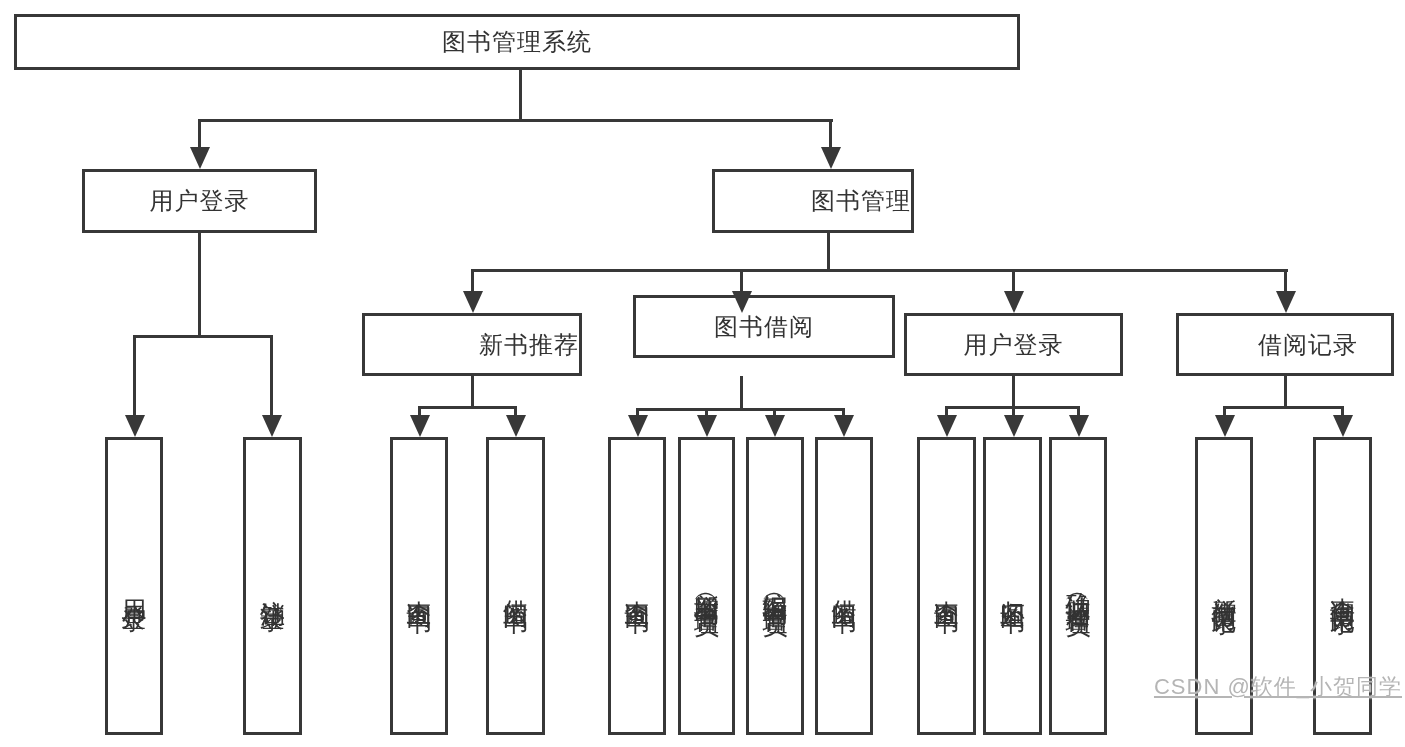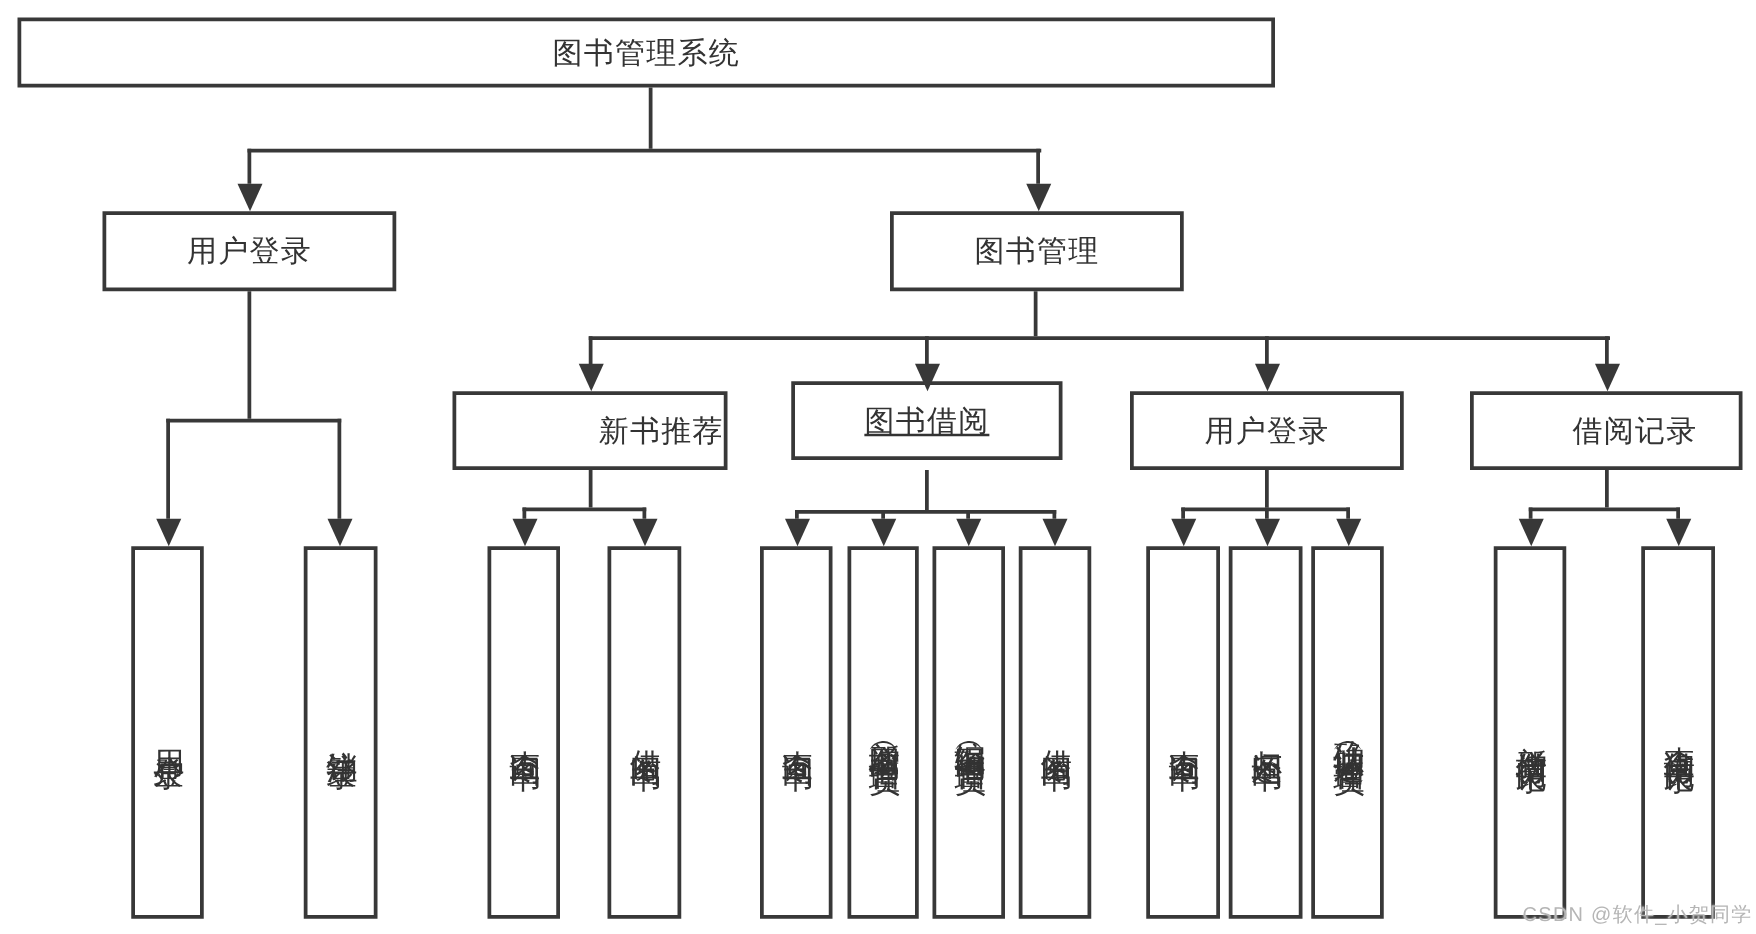--- a/index.html
+++ b/index.html
@@ -63,52 +63,53 @@
   }
   .arrow{
     position:absolute;
     width:0;height:0;
     border-left:10px solid transparent;
     border-right:10px solid transparent;
     border-top:22px solid var(--line);
   }
   .watermark{
     position:absolute;
-    top:722px;
+    top:672px;
     right:3px;
-    font-size:16px;
+    font-size:22px;
     color:var(--watermark);
     letter-spacing:1px;
     text-shadow:0 0 2px #ffffff;
     z-index:5;
     white-space:nowrap;
+    text-decoration:underline;
   }
 </style>
 </head>
 <body>
 
 <div class="canvas">
 
   <div class="node" style="left:14px;top:14px;width:1006px;height:56px;">
     <span>图书管理系统</span>
   </div>
 
   <div class="node" style="left:82px;top:169px;width:235px;height:64px;">
     <span>用户登录</span>
   </div>
 
-  <div class="node" style="left:712px;top:169px;width:235px;height:64px;">
+  <div class="node" style="left:712px;top:169px;width:202px;height:64px;justify-content:flex-end;">
     <span>图书管理</span>
   </div>
 
   <div class="node" style="left:362px;top:313px;width:220px;height:63px;justify-content:flex-end;">
     <span>新书推荐</span>
   </div>
 
-  <div class="node" style="left:633px;top:305px;width:217px;height:63px;text-decoration:underline;">
+  <div class="node" style="left:633px;top:295px;width:262px;height:63px;">
     <span>图书借阅</span>
   </div>
 
   <div class="node" style="left:904px;top:313px;width:219px;height:63px;">
     <span>用户登录</span>
   </div>
 
   <div class="node" style="left:1176px;top:313px;width:218px;height:63px;padding-left:46px;">
     <span>借阅记录</span>
   </div>

